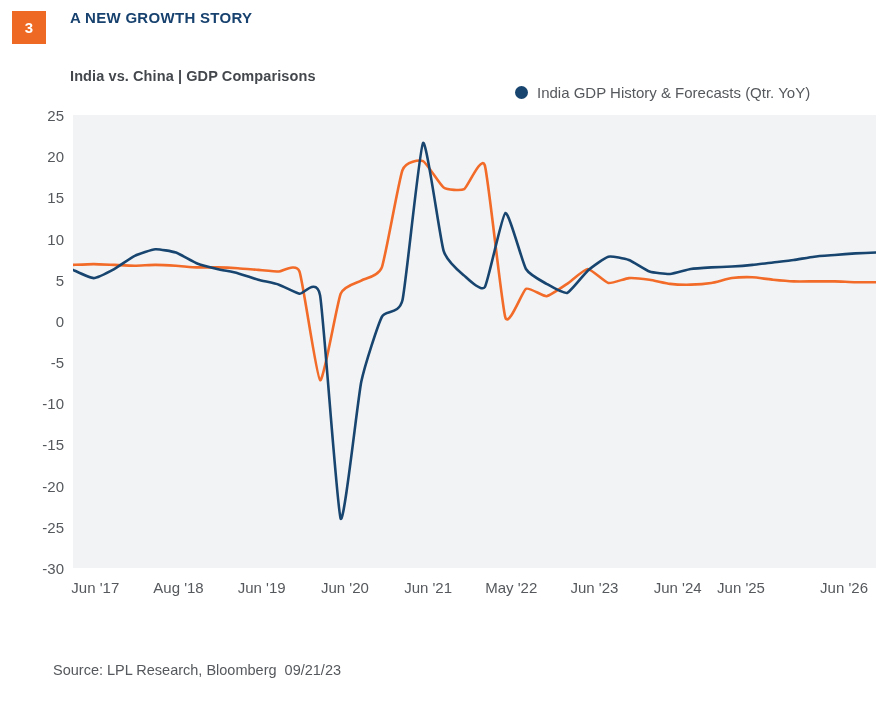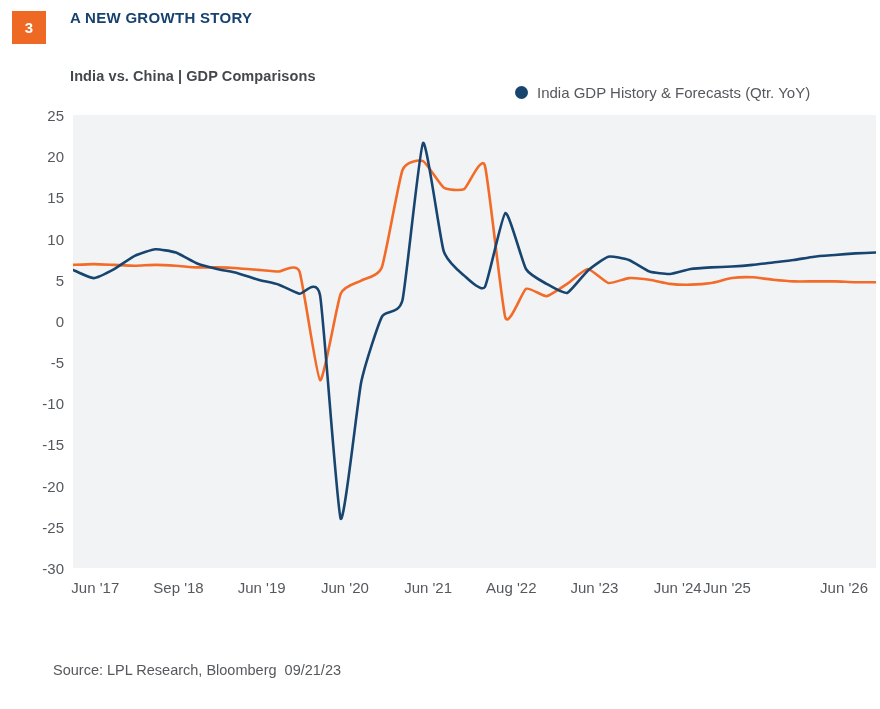--- a/index.html
+++ b/index.html
@@ -194,27 +194,27 @@
       <div class="y-tick-label" style="top: 205.909px;">0</div>
       <div class="y-tick-label" style="top: 247.091px;">-5</div>
       <div class="y-tick-label" style="top: 288.273px;">-10</div>
       <div class="y-tick-label" style="top: 329.455px;">-15</div>
       <div class="y-tick-label" style="top: 370.636px;">-20</div>
       <div class="y-tick-label" style="top: 411.818px;">-25</div>
       <div class="y-tick-label" style="top: 453px;">-30</div>
     </div>
   <div id="x-axis">
       <div class="x-tick-label" style="left: 22.3234px;">Jun '17</div>
-      <div class="x-tick-label" style="left: 105.514px;">Sep '18</div>
+      <div class="x-tick-label" style="left: 105.514px;">Aug '18</div>
       <div class="x-tick-label" style="left: 188.705px;">Jun '19</div>
       <div class="x-tick-label" style="left: 271.896px;">Jun '20</div>
       <div class="x-tick-label" style="left: 355.087px;">Jun '21</div>
-      <div class="x-tick-label" style="left: 438.277px;">Aug '22</div>
+      <div class="x-tick-label" style="left: 438.277px;">May '22</div>
       <div class="x-tick-label" style="left: 521.468px;">Jun '23</div>
       <div class="x-tick-label" style="left: 604.659px;">Jun '24</div>
-      <div class="x-tick-label" style="left: 654px; text-align: center;">Jun '25</div>
+      <div class="x-tick-label" style="left: 668px; text-align: center;">Jun '25</div>
       <div class="x-tick-label" style="left: 771.041px;">Jun '26</div>
     </div>
 </div>
 
 <div id="footer">
   <div class="footer-line">Source: LPL Research, Bloomberg  09/21/23</div>
 </div>
 
 </body></html>

